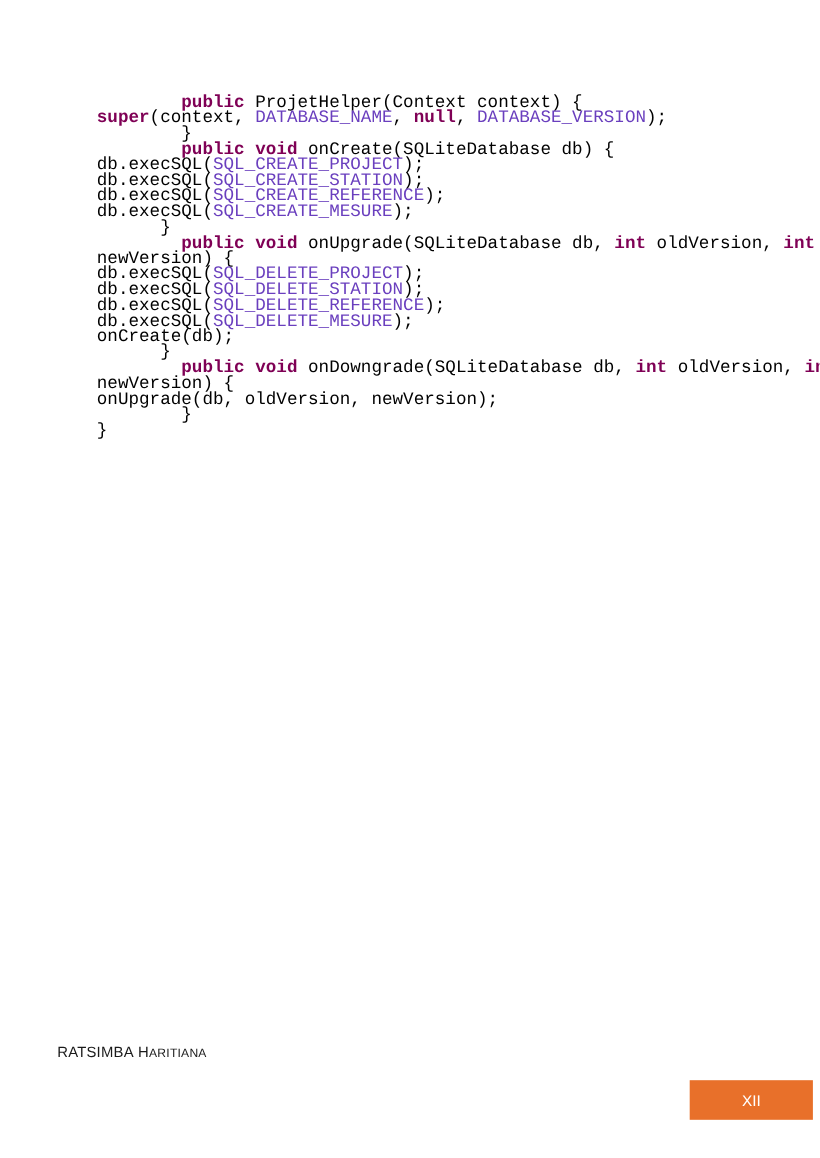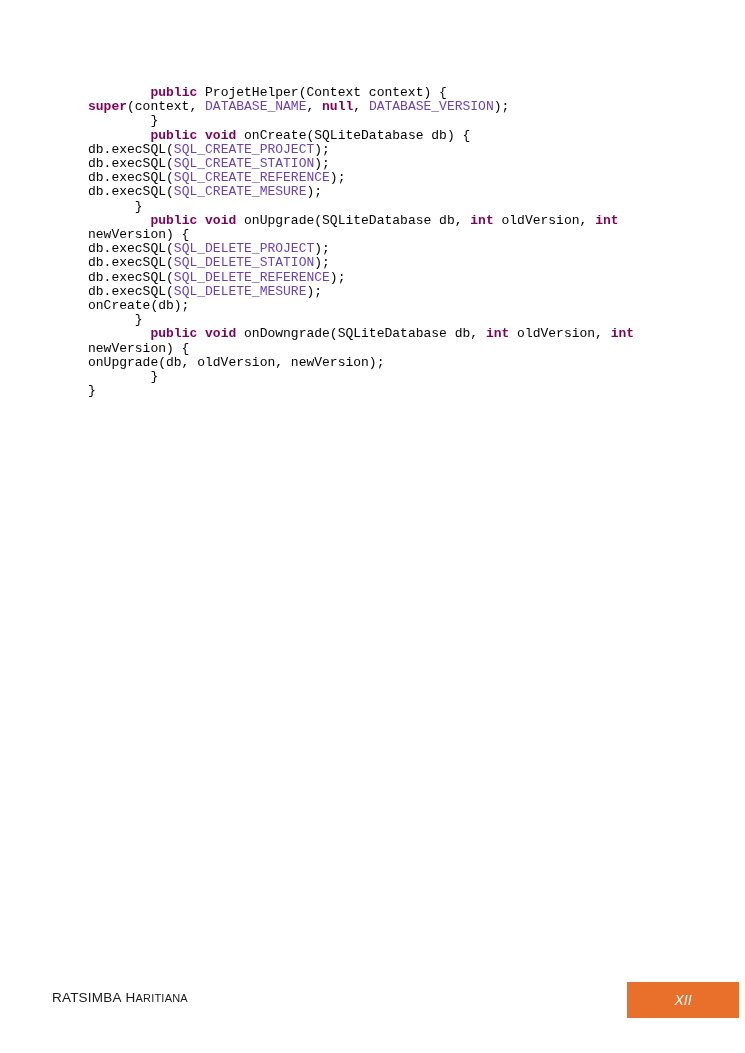--- a/index.html
+++ b/index.html
@@ -17,42 +17,42 @@
   .page {
     position: absolute;
     inset: 0;
   }
   .code-block {
     position: absolute;
     left: 88px;
     top: 86px;
     width: 560px;
     font-family: "Liberation Mono", "DejaVu Sans Mono", monospace;
-    font-size: 13px;
+    font-size: 16px;
     line-height: 14.2px;
     color: #000000;
     white-space: pre-wrap;
   }
   .code-line {
     white-space: pre;
   }
   .kw {
     color: #7f0055;
     font-weight: bold;
   }
   .const {
     color: #6a3fbe;
   }
   .plain {
     color: #000000;
   }
   .footer-name {
     position: absolute;
     left: 52px;
-    top: 990px;
+    top: 949px;
     font-family: "Liberation Sans", sans-serif;
     font-size: 13.5px;
     color: #1a1a1a;
     letter-spacing: 0.2px;
   }
   .footer-name .small-caps {
     font-size: 11px;
   }
   .page-number-box {
     position: absolute;
@@ -60,21 +60,20 @@
     top: 982px;
     width: 112px;
     height: 36px;
     background: #e8702a;
     color: #ffffff;
     display: flex;
     align-items: center;
     justify-content: center;
     font-family: "Liberation Sans", sans-serif;
     font-size: 14px;
-    font-style: italic;
   }
 </style>
 </head>
 <body>
 
 <div class="page">
 
   <div class="code-block" id="code-listing"><div class="code-line"><span class="plain">        </span><span class="kw">public</span><span class="plain"> ProjetHelper(Context context) {</span></div><div class="code-line"><span class="kw">super</span><span class="plain">(context, </span><span class="const">DATABASE_NAME</span><span class="plain">, </span><span class="kw">null</span><span class="plain">, </span><span class="const">DATABASE_VERSION</span><span class="plain">);</span></div><div class="code-line"><span class="plain">        }</span></div><div class="code-line"><span class="plain">        </span><span class="kw">public void</span><span class="plain"> onCreate(SQLiteDatabase db) {</span></div><div class="code-line"><span class="plain">db.execSQL(</span><span class="const">SQL_CREATE_PROJECT</span><span class="plain">);</span></div><div class="code-line"><span class="plain">db.execSQL(</span><span class="const">SQL_CREATE_STATION</span><span class="plain">);</span></div><div class="code-line"><span class="plain">db.execSQL(</span><span class="const">SQL_CREATE_REFERENCE</span><span class="plain">);</span></div><div class="code-line"><span class="plain">db.execSQL(</span><span class="const">SQL_CREATE_MESURE</span><span class="plain">);</span></div><div class="code-line"><span class="plain">      }</span></div><div class="code-line"><span class="plain">        </span><span class="kw">public void</span><span class="plain"> onUpgrade(SQLiteDatabase db, </span><span class="kw">int</span><span class="plain"> oldVersion, </span><span class="kw">int</span></div><div class="code-line"><span class="plain">newVersion) {</span></div><div class="code-line"><span class="plain">db.execSQL(</span><span class="const">SQL_DELETE_PROJECT</span><span class="plain">);</span></div><div class="code-line"><span class="plain">db.execSQL(</span><span class="const">SQL_DELETE_STATION</span><span class="plain">);</span></div><div class="code-line"><span class="plain">db.execSQL(</span><span class="const">SQL_DELETE_REFERENCE</span><span class="plain">);</span></div><div class="code-line"><span class="plain">db.execSQL(</span><span class="const">SQL_DELETE_MESURE</span><span class="plain">);</span></div><div class="code-line"><span class="plain">onCreate(db);</span></div><div class="code-line"><span class="plain">      }</span></div><div class="code-line"><span class="plain">        </span><span class="kw">public void</span><span class="plain"> onDowngrade(SQLiteDatabase db, </span><span class="kw">int</span><span class="plain"> oldVersion, </span><span class="kw">int</span></div><div class="code-line"><span class="plain">newVersion) {</span></div><div class="code-line"><span class="plain">onUpgrade(db, oldVersion, newVersion);</span></div><div class="code-line"><span class="plain">        }</span></div><div class="code-line"><span class="plain">}</span></div></div>
 
   <div class="footer-name">

